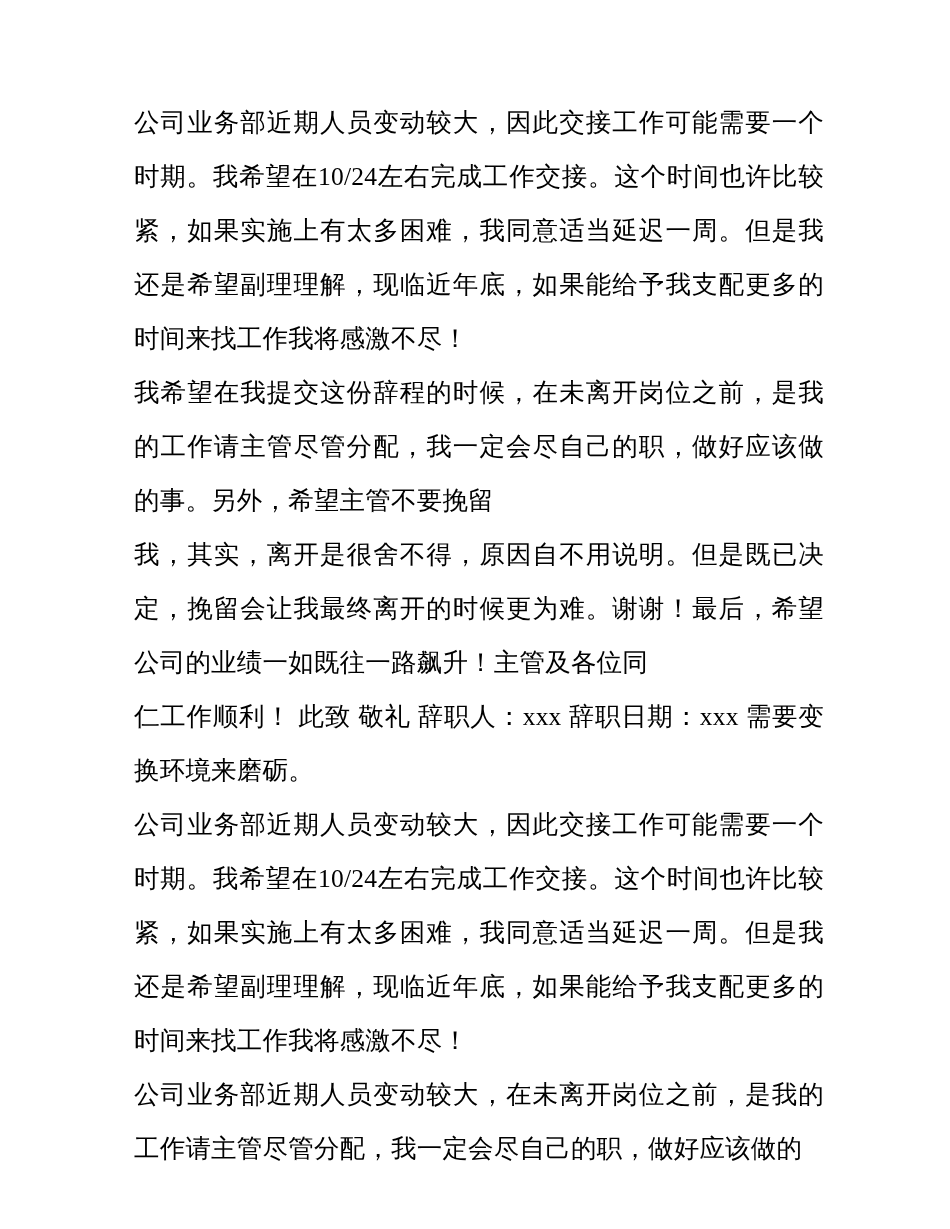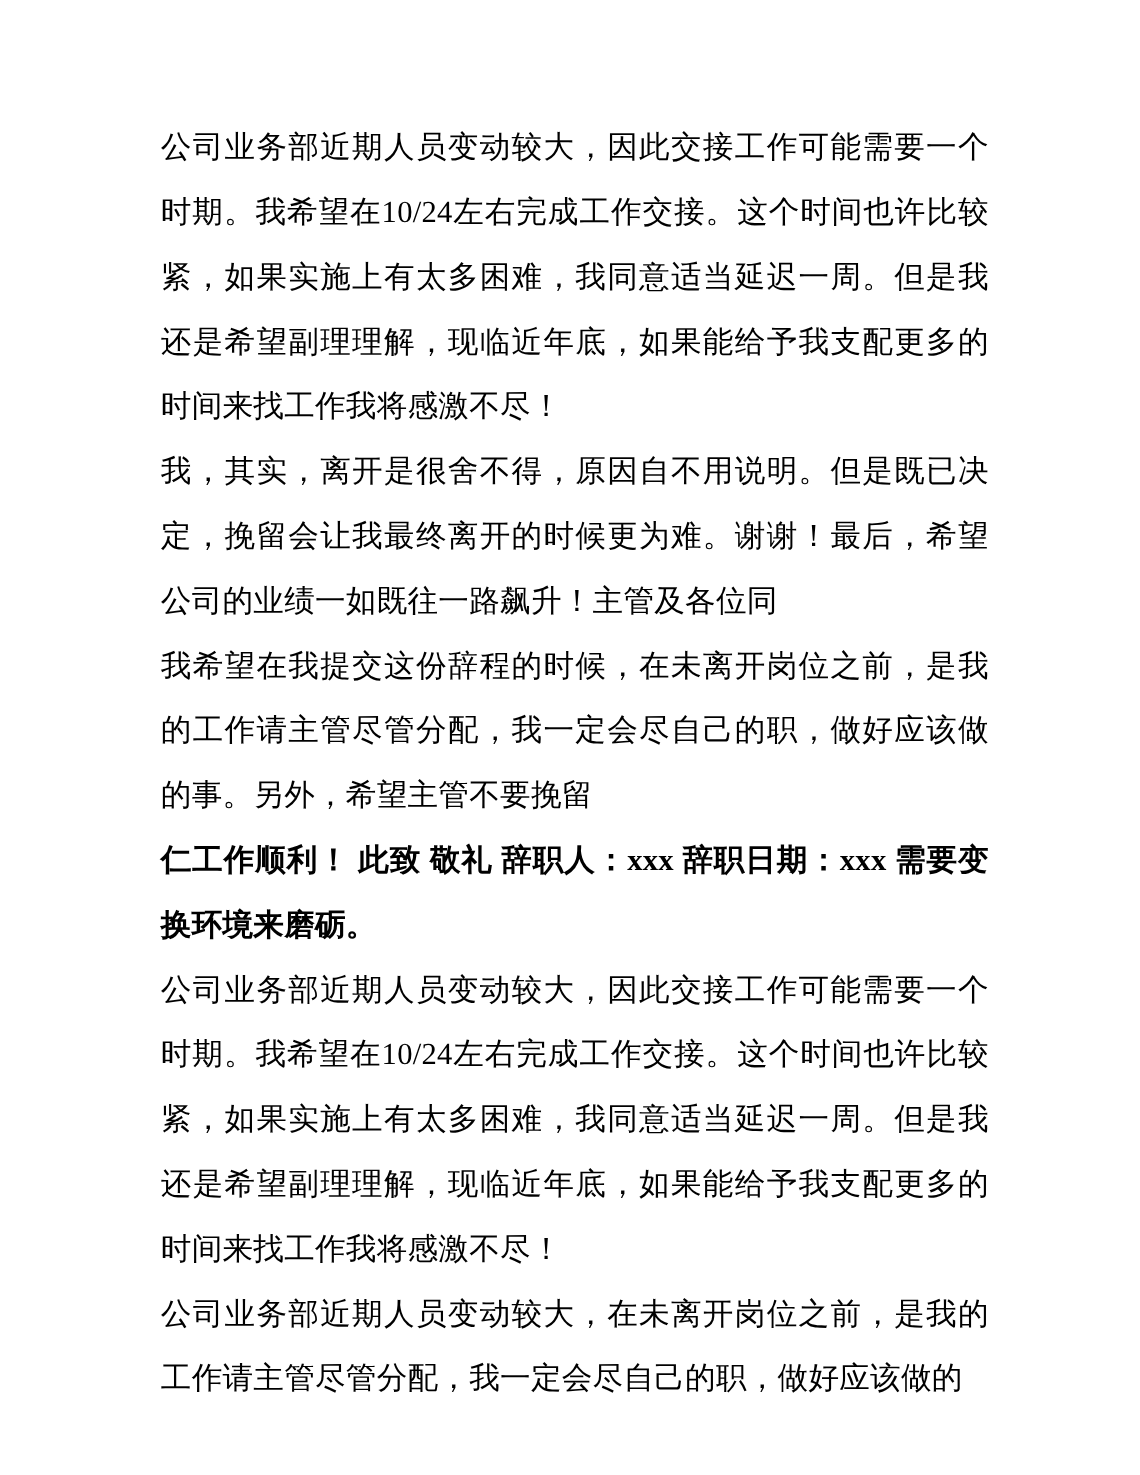--- a/index.html
+++ b/index.html
@@ -29,28 +29,28 @@
     margin: 0 0 0 0;
     font-size: 25.5px;
     line-height: 54px;
     text-align: justify;
     text-justify: inter-ideograph;
     letter-spacing: 0.2px;
     color: #000000;
     word-break: break-all;
   }
   p.para.bold {
-    font-weight: bold;
+    font-weight: normal;
   }
 </style>
 </head>
 <body>
 
 <div class="page">
   <div class="doc-body">
     <p class="para">公司业务部近期人员变动较大，因此交接工作可能需要一个时期。我希望在10/24左右完成工作交接。这个时间也许比较紧，如果实施上有太多困难，我同意适当延迟一周。但是我还是希望副理理解，现临近年底，如果能给予我支配更多的时间来找工作我将感激不尽！</p>
+    <p class="para">我希望在我提交这份辞程的时候，在未离开岗位之前，是我的工作请主管尽管分配，我一定会尽自己的职，做好应该做的事。另外，希望主管不要挽留</p>
     <p class="para">我，其实，离开是很舍不得，原因自不用说明。但是既已决定，挽留会让我最终离开的时候更为难。谢谢！最后，希望公司的业绩一如既往一路飙升！主管及各位同</p>
-    <p class="para">我希望在我提交这份辞程的时候，在未离开岗位之前，是我的工作请主管尽管分配，我一定会尽自己的职，做好应该做的事。另外，希望主管不要挽留</p>
     <p class="para bold">仁工作顺利！ 此致 敬礼 辞职人：xxx 辞职日期：xxx 需要变换环境来磨砺。</p>
     <p class="para">公司业务部近期人员变动较大，因此交接工作可能需要一个时期。我希望在10/24左右完成工作交接。这个时间也许比较紧，如果实施上有太多困难，我同意适当延迟一周。但是我还是希望副理理解，现临近年底，如果能给予我支配更多的时间来找工作我将感激不尽！</p>
     <p class="para">公司业务部近期人员变动较大，在未离开岗位之前，是我的工作请主管尽管分配，我一定会尽自己的职，做好应该做的</p>
   </div>
 </div>
 
 </body></html>

